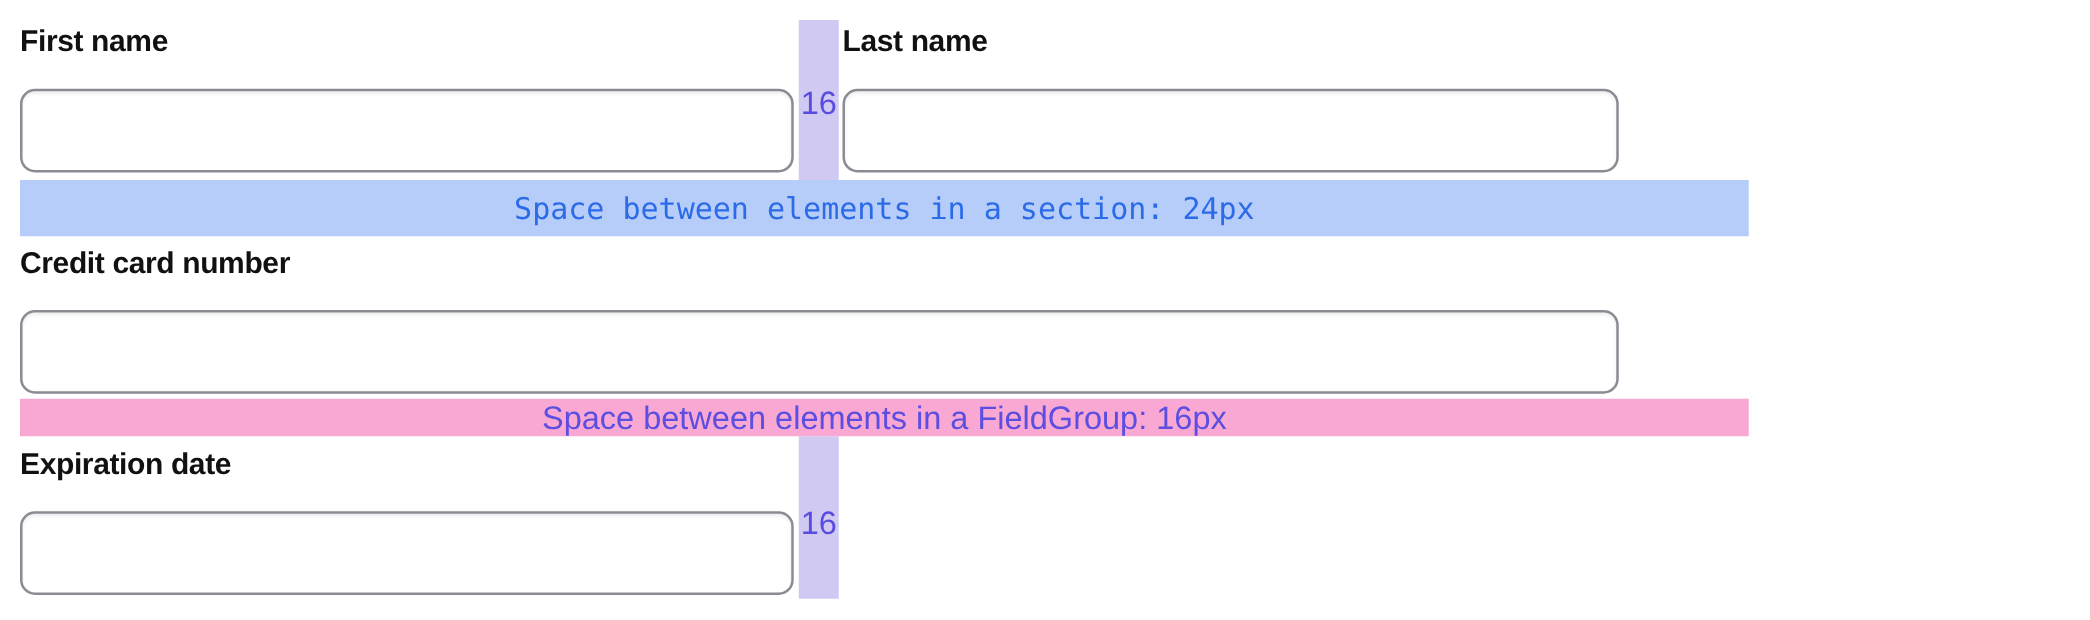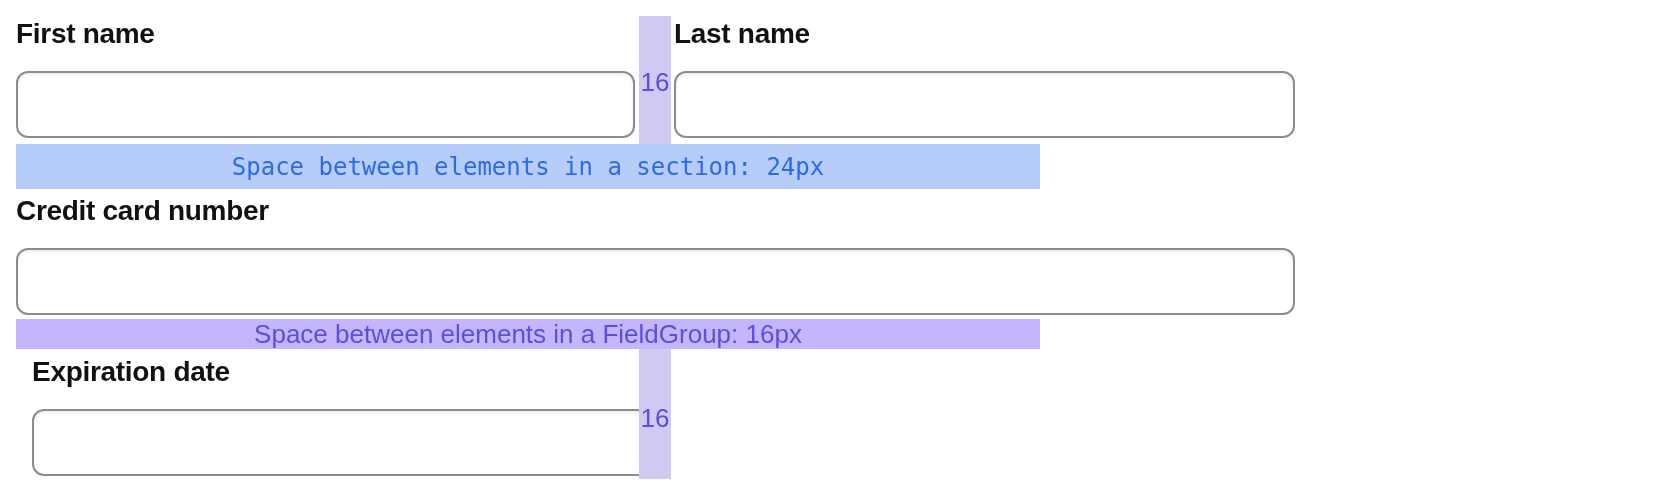--- a/index.html
+++ b/index.html
@@ -10,21 +10,21 @@
     position: relative;
     width: 1672px;
     height: 496px;
     background: #ffffff;
     overflow: hidden;
   }
 
   
   .field { position: absolute; display: flex; flex-direction: column; z-index: 1; }
   .field-label {
-    font-size: 28px;
+    font-size: 24px;
     font-weight: bold;
     letter-spacing: -0.3px;
     line-height: 28px;
     color: #111111;
     white-space: nowrap;
   }
   .field-input {
     margin-top: 23px;
     height: 67px;
     width: 100%;
@@ -34,21 +34,21 @@
     box-shadow: inset 0 2px 3px rgba(0,0,0,0.07);
     font-size: 26px;
     padding: 0 18px;
     color: #111111;
     outline: none;
   }
 
   #field-first-name   { left: 16px;  top: 20px;  width: 619px; }
   #field-last-name    { left: 674px; top: 20px;  width: 621px; }
   #field-credit-card  { left: 16px;  top: 197px; width: 1279px; }
-  #field-expiration   { left: 32px;  top: 358px; width: 619px; }
+  #field-expiration   { left: 16px;  top: 358px; width: 619px; }
   #field-cvc          { left: 674px; top: 358px; width: 621px; }
 
   
   .vgap-bar {
     position: absolute;
     left: 639px;
     width: 32px;
     background: #d0caf3;
     display: flex;
     justify-content: center;
@@ -61,39 +61,39 @@
     font-size: 26px;
     line-height: 26px;
     color: #584de0;
   }
   #vgap-top .vgap-num    { margin-top: 53px; }
   #vgap-bottom .vgap-num { margin-top: 56px; }
 
   .hgap-bar {
     position: absolute;
     left: 16px;
-    width: 1024px;
+    width: 1383px;
     display: flex;
     align-items: center;
     justify-content: center;
     z-index: 0;
     white-space: nowrap;
   }
   #section-gap-bar {
     top: 144px;
     height: 45px;
     background: #b7cdf9;
     color: #2c6be8;
     font-family: "DejaVu Sans Mono", monospace;
     font-size: 24px;
   }
   #fieldgroup-gap-bar {
     top: 319px;
     height: 30px;
-    background: #c4b5fd;
+    background: #f9a8d4;
     color: #5b4ee0;
     font-family: "Liberation Sans", sans-serif;
     font-size: 26px;
   }
 </style>
 </head>
 <body>
 
 <div class="canvas">
 

